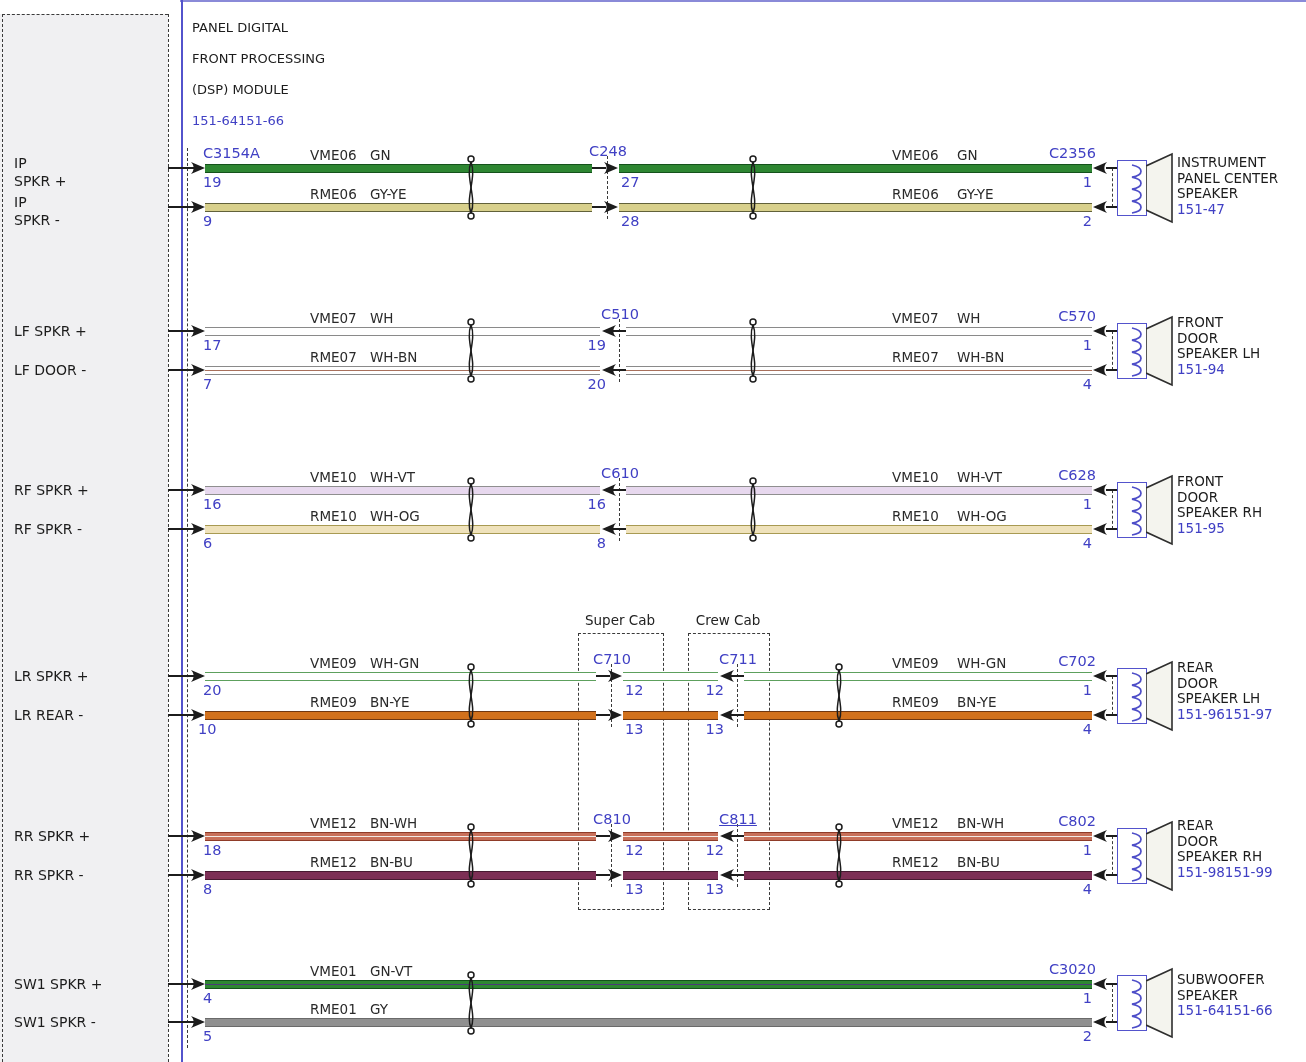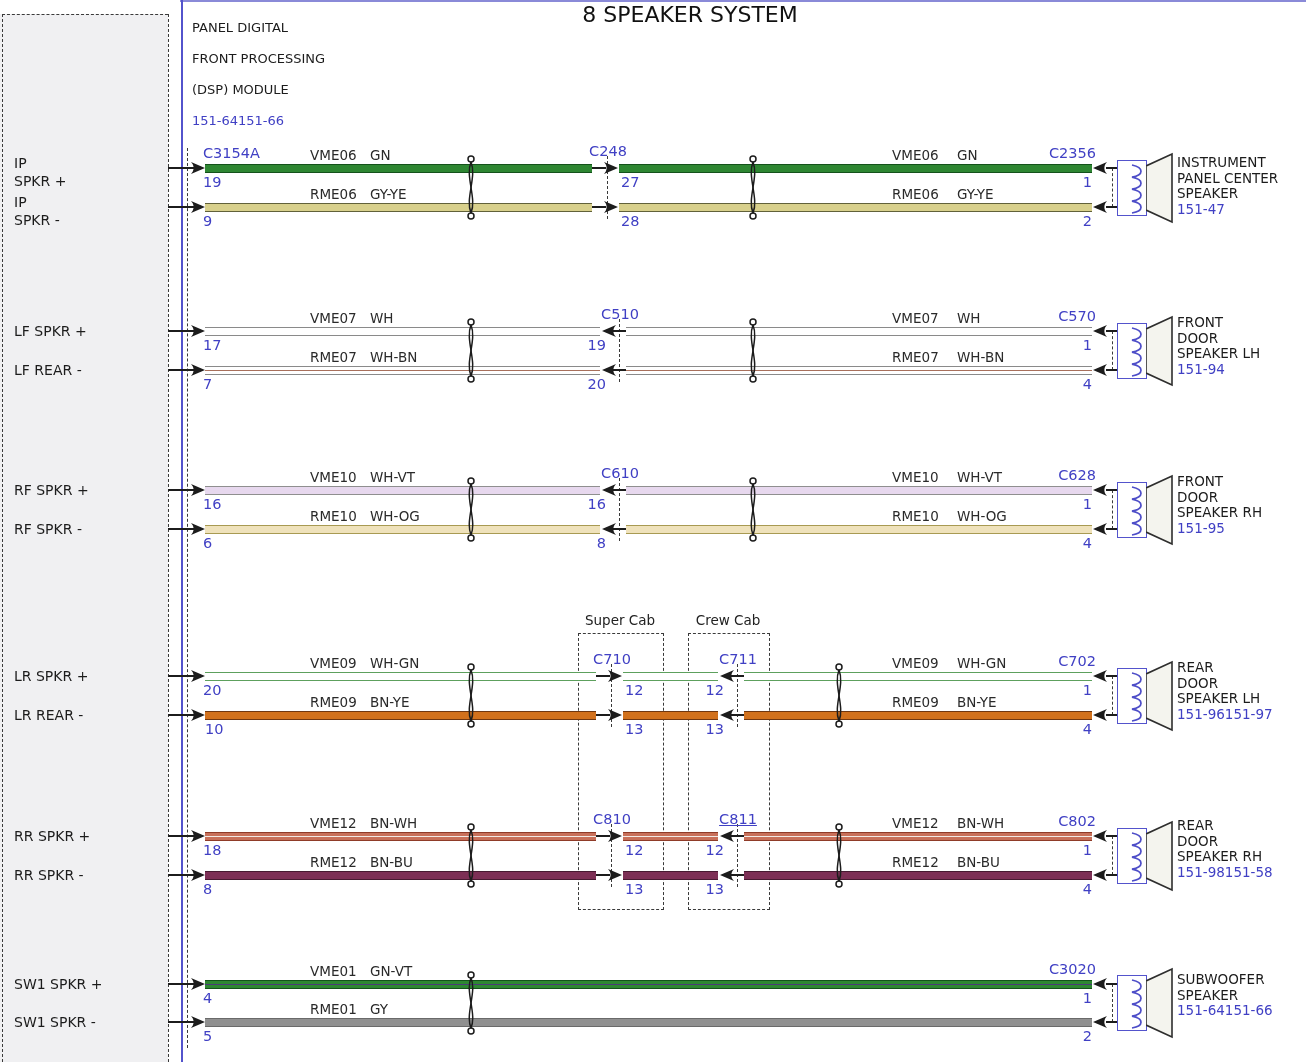--- a/index.html
+++ b/index.html
@@ -35,21 +35,20 @@
   <div class="blueline" style="left:181px;top:0;width:2px;height:1062px;"></div>
   <div class="vdash" style="left:187px;top:148px;height:900px;"></div>
 
   <div class="txt" style="left:192px;top:4px;font-size:13px;line-height:15.5px;">
     <div>PANEL DIGITAL</div>
     <div>FRONT PROCESSING</div>
     <div>(DSP) MODULE</div>
     <div class="blue">151-64151-66</div>
   </div>
 
-  <div class="txt" style="left:480px;top:6px;width:420px;text-align:center;font-size:22px;color:#111;">8 SPEAKER SYSTEM</div>
 
   <div class="cablabel" style="left:566px;top:612px;width:108px;">Super Cab</div>
   <div class="cabbox" style="left:578px;top:633px;width:84px;height:275px;"></div>
   <div class="cablabel" style="left:682px;top:612px;width:92px;">Crew Cab</div>
   <div class="cabbox" style="left:688px;top:633px;width:80px;height:275px;"></div>
 
   <div id="diagram">
       <div class="txt" style="position: absolute; left: 14px; top: 154px; font-size: 14px;">IP
 SPKR +</div>
       <div class="txt" style="position: absolute; left: 14px; top: 193px; font-size: 14px;">IP
@@ -140,21 +139,21 @@
           <polygon points="0,16 26,4 26,72 0,60" fill="#f4f4ee" stroke="#2e2e2e" stroke-width="1.6"></polygon>
         </svg>
       </div>
       <div class="sptext" style="position: absolute; left: 1177px; top: 155px;">
         <div>INSTRUMENT</div>
         <div>PANEL CENTER</div>
         <div>SPEAKER</div>
         <div class="blue">151-47</div>
       </div>
       <div class="txt" style="position: absolute; left: 14px; top: 322px; font-size: 14px;">LF SPKR +</div>
-      <div class="txt" style="position: absolute; left: 14px; top: 361px; font-size: 14px;">LF REAR -</div>
+      <div class="txt" style="position: absolute; left: 14px; top: 361px; font-size: 14px;">LF DOOR -</div>
       <div class="hline" style="position: absolute; left: 168px; top: 330.2px; width: 27px;"></div>
       <div style="position: absolute; left: 191px; top: 325px; width: 14px; height: 12px;">
         <svg width="14" height="12" viewBox="0 0 14 12">
           <path d="M0 0 L14 6 L0 12 C3.5 8.5 3.5 3.5 0 0 Z" fill="#1c1c1c"></path>
         </svg>
       </div>
       <div class="pin" style="position: absolute; left: 203px; top: 337px;">17</div>
       <div class="hline" style="position: absolute; left: 168px; top: 369.2px; width: 27px;"></div>
       <div style="position: absolute; left: 191px; top: 364px; width: 14px; height: 12px;">
         <svg width="14" height="12" viewBox="0 0 14 12">
@@ -340,21 +339,21 @@
           <path d="M0 0 L14 6 L0 12 C3.5 8.5 3.5 3.5 0 0 Z" fill="#1c1c1c"></path>
         </svg>
       </div>
       <div class="pin" style="position: absolute; left: 203px; top: 682px;">20</div>
       <div class="hline" style="position: absolute; left: 168px; top: 714.2px; width: 27px;"></div>
       <div style="position: absolute; left: 191px; top: 709px; width: 14px; height: 12px;">
         <svg width="14" height="12" viewBox="0 0 14 12">
           <path d="M0 0 L14 6 L0 12 C3.5 8.5 3.5 3.5 0 0 Z" fill="#1c1c1c"></path>
         </svg>
       </div>
-      <div class="pin" style="position: absolute; left: 205px; top: 721px; text-align: center;">10</div>
+      <div class="pin" style="position: absolute; left: 198px; top: 721px; text-align: center;">10</div>
       <div style="position: absolute; left: 205px; top: 671.5px; width: 391px; height: 9px; box-sizing: border-box; border-top: 1.5px solid rgb(93, 160, 93); border-bottom: 1.5px solid rgb(93, 160, 93); background: rgb(255, 255, 255);"></div>
       <div style="position: absolute; left: 205px; top: 710.5px; width: 391px; height: 9px; box-sizing: border-box; border-top: 1.5px solid rgb(111, 55, 16); border-bottom: 1.5px solid rgb(111, 55, 16); background: rgb(210, 113, 28);"></div>
       <div style="position: absolute; left: 623px; top: 671.5px; width: 95px; height: 9px; box-sizing: border-box; border-top: 1.5px solid rgb(93, 160, 93); border-bottom: 1.5px solid rgb(93, 160, 93); background: rgb(255, 255, 255);"></div>
       <div style="position: absolute; left: 623px; top: 710.5px; width: 95px; height: 9px; box-sizing: border-box; border-top: 1.5px solid rgb(111, 55, 16); border-bottom: 1.5px solid rgb(111, 55, 16); background: rgb(210, 113, 28);"></div>
       <div style="position: absolute; left: 744px; top: 671.5px; width: 348px; height: 9px; box-sizing: border-box; border-top: 1.5px solid rgb(93, 160, 93); border-bottom: 1.5px solid rgb(93, 160, 93); background: rgb(255, 255, 255);"></div>
       <div style="position: absolute; left: 744px; top: 710.5px; width: 348px; height: 9px; box-sizing: border-box; border-top: 1.5px solid rgb(111, 55, 16); border-bottom: 1.5px solid rgb(111, 55, 16); background: rgb(210, 113, 28);"></div>
       <div class="wirelabel" style="position: absolute; left: 310px; top: 655px;">VME09</div>
       <div class="wirelabel" style="position: absolute; left: 370px; top: 655px;">WH-GN</div>
       <div class="wirelabel" style="position: absolute; left: 310px; top: 694px;">RME09</div>
       <div class="wirelabel" style="position: absolute; left: 370px; top: 694px;">BN-YE</div>
@@ -545,21 +544,21 @@
       </div>
       <div style="position: absolute; left: 1146px; top: 817.5px; width: 30px; height: 76px;">
         <svg width="30" height="76" viewBox="0 0 30 76">
           <polygon points="0,16 26,4 26,72 0,60" fill="#f4f4ee" stroke="#2e2e2e" stroke-width="1.6"></polygon>
         </svg>
       </div>
       <div class="sptext" style="position: absolute; left: 1177px; top: 818px;">
         <div>REAR</div>
         <div>DOOR</div>
         <div>SPEAKER RH</div>
-        <div class="blue">151-98151-58</div>
+        <div class="blue">151-98151-99</div>
       </div>
       <div class="txt" style="position: absolute; left: 14px; top: 975px; font-size: 14px;">SW1 SPKR +</div>
       <div class="txt" style="position: absolute; left: 14px; top: 1013px; font-size: 14px;">SW1 SPKR -</div>
       <div class="hline" style="position: absolute; left: 168px; top: 983.2px; width: 27px;"></div>
       <div style="position: absolute; left: 191px; top: 978px; width: 14px; height: 12px;">
         <svg width="14" height="12" viewBox="0 0 14 12">
           <path d="M0 0 L14 6 L0 12 C3.5 8.5 3.5 3.5 0 0 Z" fill="#1c1c1c"></path>
         </svg>
       </div>
       <div class="pin" style="position: absolute; left: 203px; top: 990px;">4</div>

